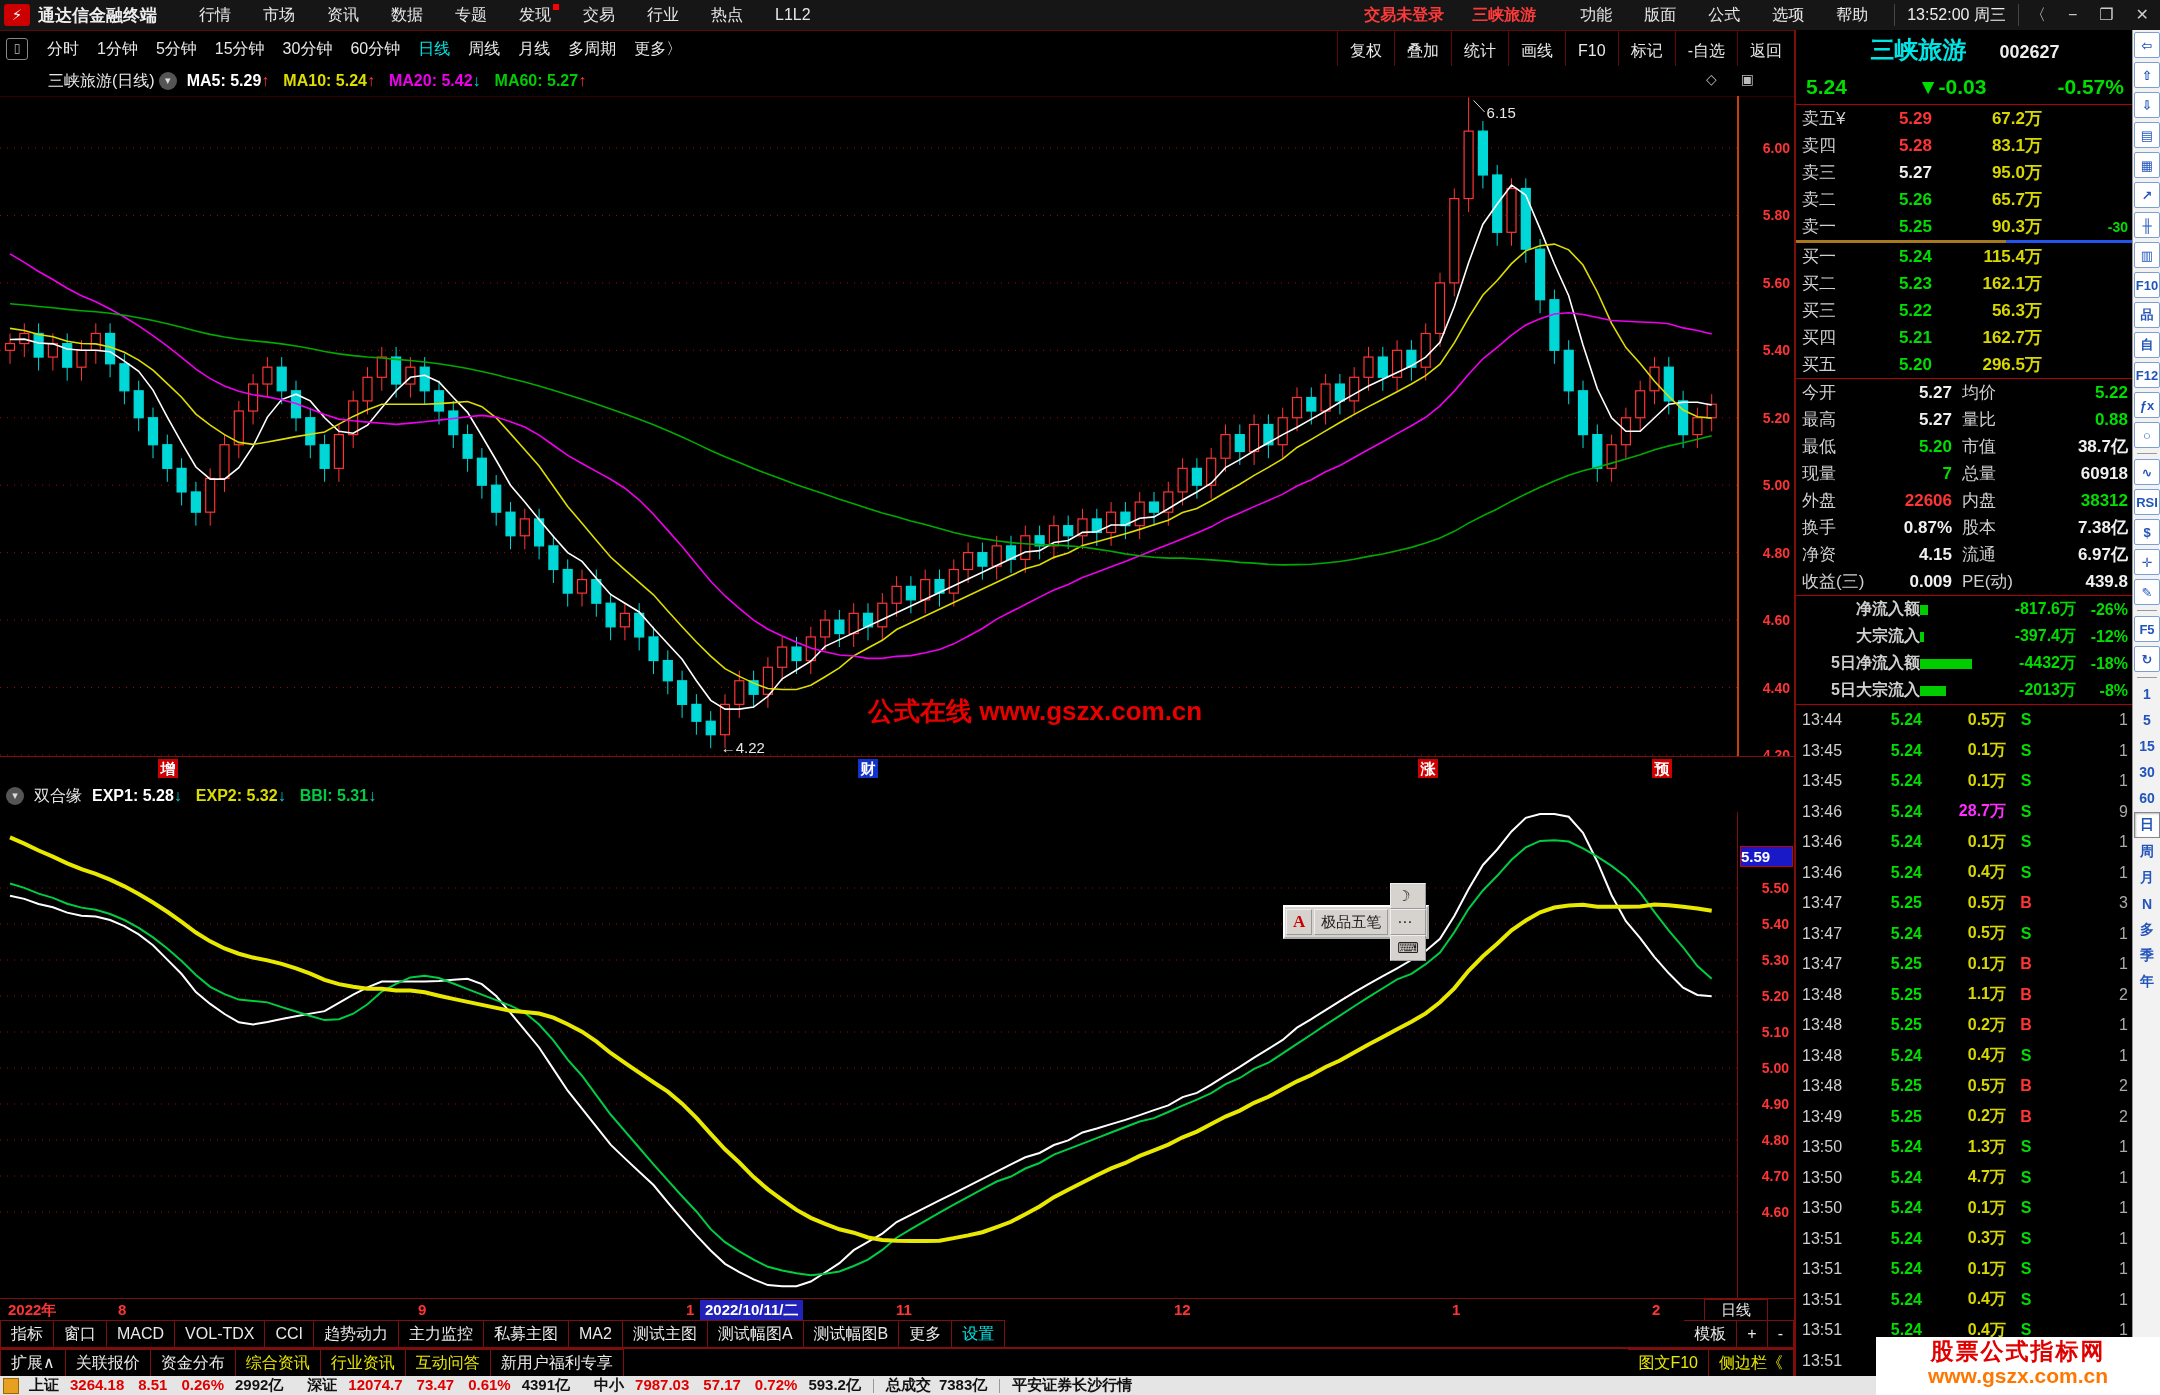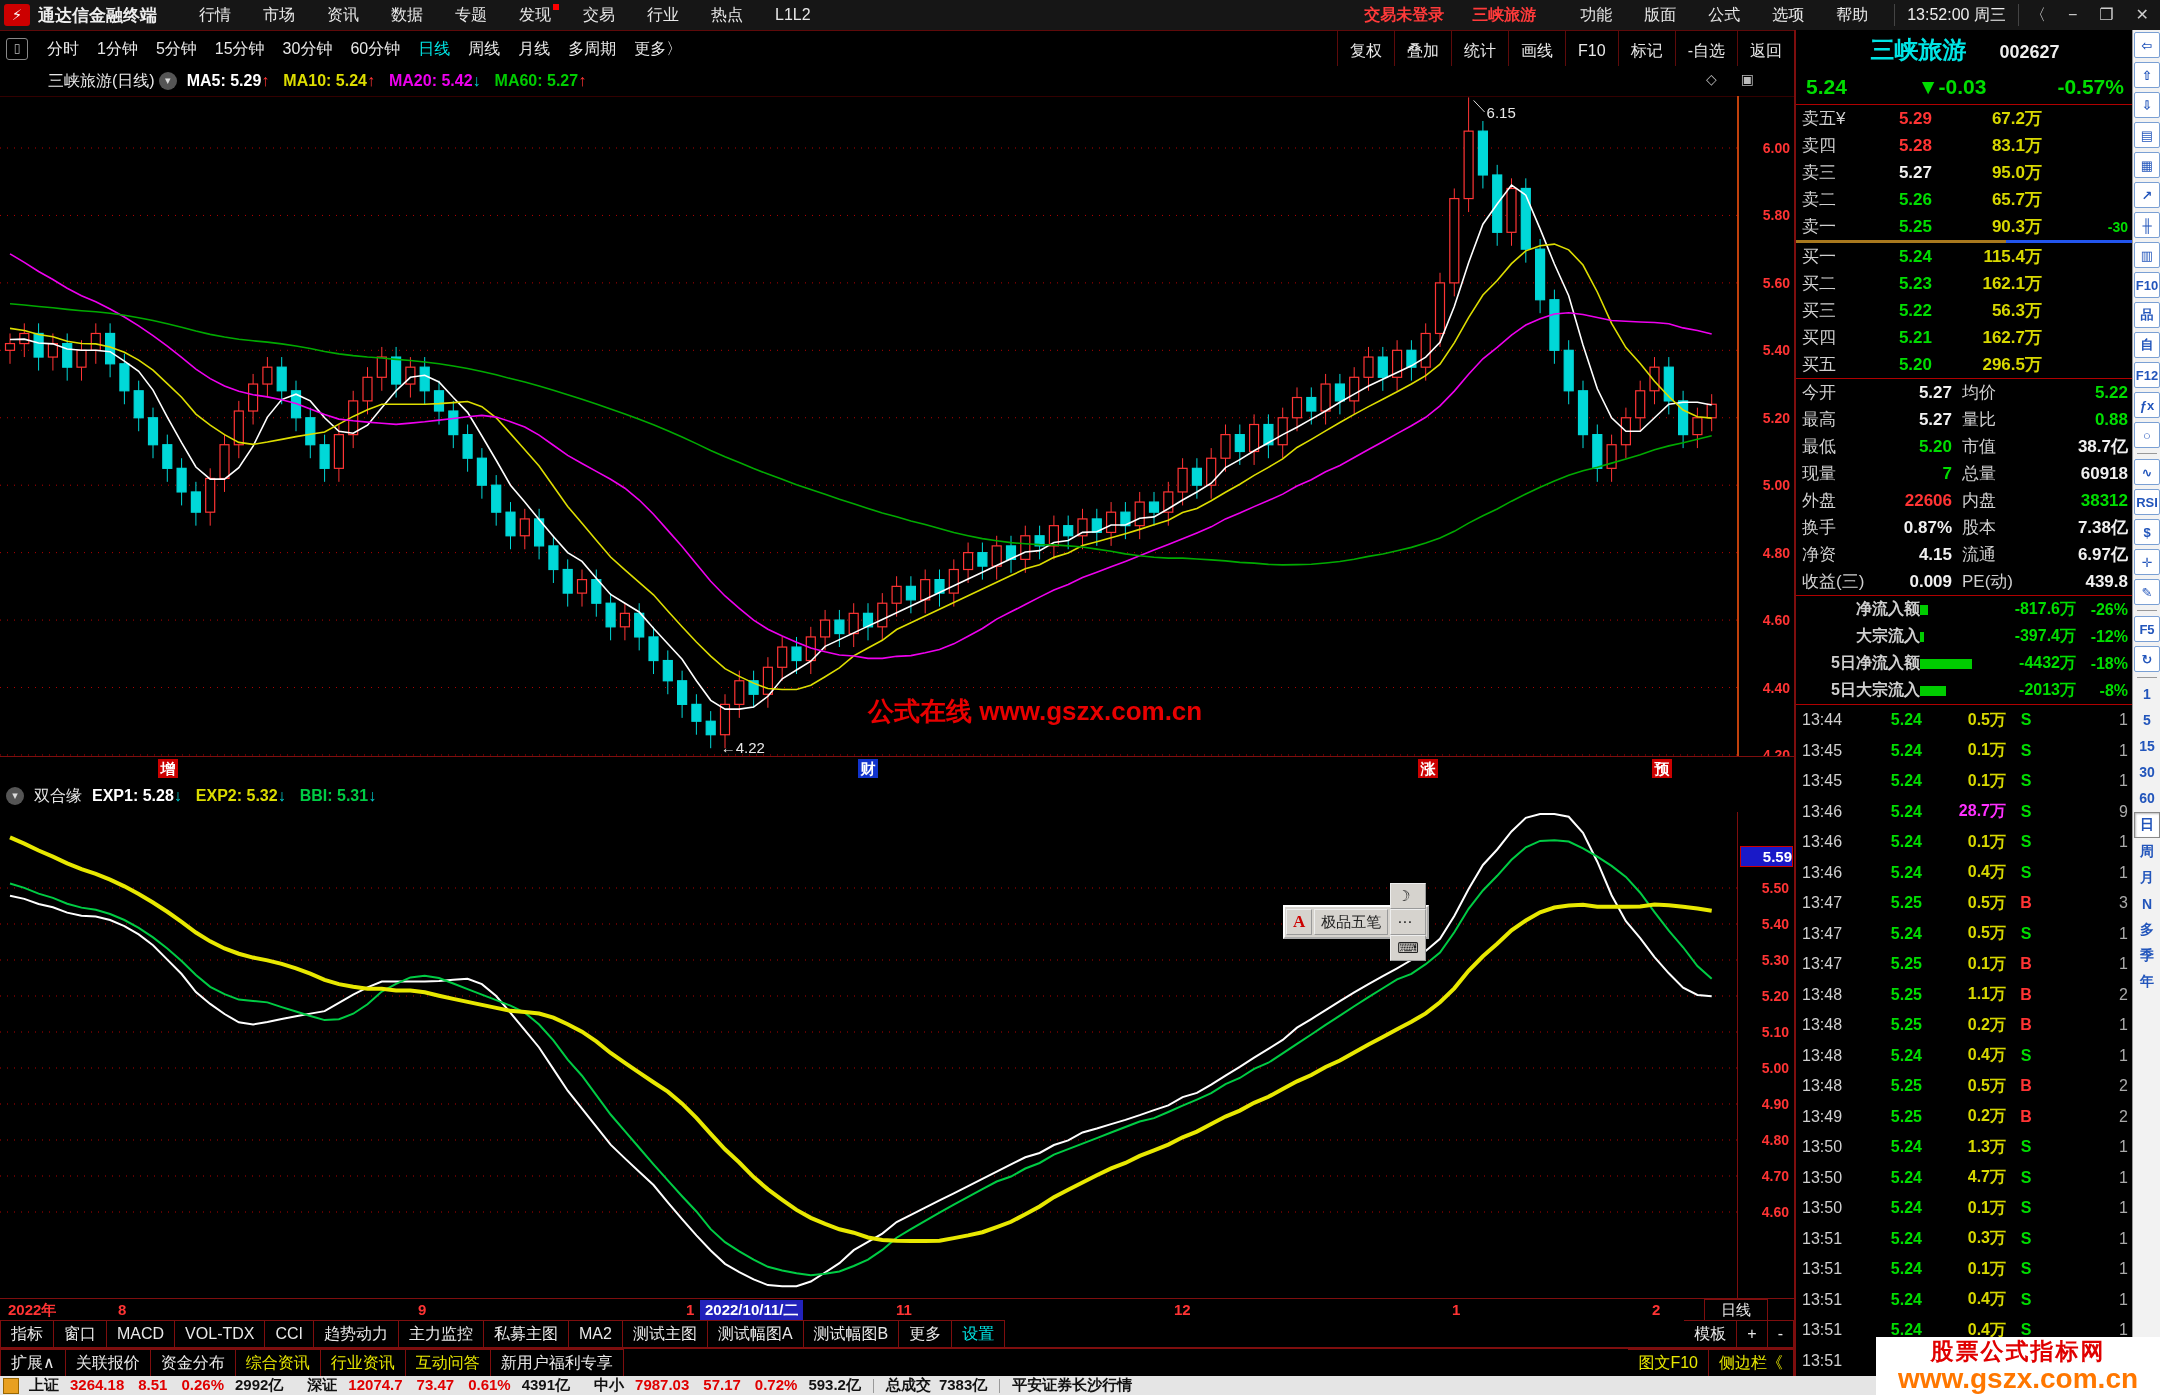--- a/index.html
+++ b/index.html
@@ -47,21 +47,21 @@
                border-bottom:1px solid #7e0e0e;background:#000;}
   .event-badge{position:absolute;top:2px;width:20px;height:19px;color:#fff;font-size:15px;font-weight:bold;
                text-align:center;line-height:19px;}
   #main-watermark{position:absolute;left:868px;top:628px;color:#e80000;font-size:26px;font-weight:bold;}
   
   #sub-panel{top:780px;left:0;width:1794px;height:518px;background:#000;}
   #sub-header{position:absolute;top:0;left:0;height:32px;display:flex;align-items:center;font-size:16px;}
   #sub-plot{position:absolute;top:32px;left:0;}
   #sub-axis{position:absolute;top:32px;left:1737px;width:57px;height:486px;border-left:1px solid #7e0e0e;}
   .sub-badge{position:absolute;left:2px;right:2px;background:#1919c8;border:1px solid #c00;color:#fff;
-             font-size:15px;font-weight:bold;text-align:right;padding:1px 0;}
+             font-size:15px;font-weight:bold;text-align:left;padding:1px 0;}
   
   #date-axis{top:1298px;left:0;width:1794px;height:22px;background:#000;border-top:1px solid #7e0e0e;
              border-bottom:1px solid #7e0e0e;}
   .date-label{position:absolute;top:2px;color:#ff3434;font-size:15px;font-weight:bold;}
   .date-highlight{position:absolute;top:1px;background:#2222bb;color:#fff;font-size:15px;font-weight:bold;
                   padding:1px 5px;}
   #period-box{position:absolute;top:0;left:1704px;width:62px;height:20px;border:1px solid #7e0e0e;
               color:#e8e8e8;font-size:15px;text-align:center;line-height:20px;}
   
   .tabrow{left:0;width:1794px;height:28px;background:#000;display:flex;align-items:stretch;}
@@ -121,21 +121,21 @@
   .sb-sep{width:1px;height:14px;background:#999;margin:0 8px;}
   
   #ime{top:905px;left:1283px;height:30px;background:#d6d3ce;border:2px outset #fff;display:flex;
        align-items:center;z-index:30;}
   #ime .cell{border:1px outset #eee;background:#d6d3ce;height:24px;display:flex;align-items:center;
              padding:0 6px;color:#222;font-size:15px;margin:0 1px;}
   #ime .a{color:#c00;font-family:"Liberation Serif",serif;font-weight:bold;font-size:17px;}
   #corner-wm{top:1337px;left:1876px;width:284px;height:58px;background:#fff;z-index:40;text-align:center;
              line-height:1.1;padding-top:2px;}
   #corner-wm .l1{color:#e00000;font-size:23px;font-weight:bold;letter-spacing:2px;}
-  #corner-wm .l2{color:#ff7700;font-size:28px;font-weight:bold;}
+  #corner-wm .l2{color:#ff7700;font-size:21px;font-weight:bold;}
 </style>
 </head>
 <body>
 
 <div class="abs" id="menubar">
   <div class="left">
     <div class="app-logo">⚡</div>
     <span class="app-title">通达信金融终端</span>
     <span id="menu-items"><span class="menu-item">行情</span><span class="menu-item">市场</span><span class="menu-item">资讯</span><span class="menu-item">数据</span><span class="menu-item">专题</span><span class="menu-item">发现<span class="dot"></span></span><span class="menu-item">交易</span><span class="menu-item">行业</span><span class="menu-item">热点</span><span class="menu-item">L1L2</span></span>
   </div>

